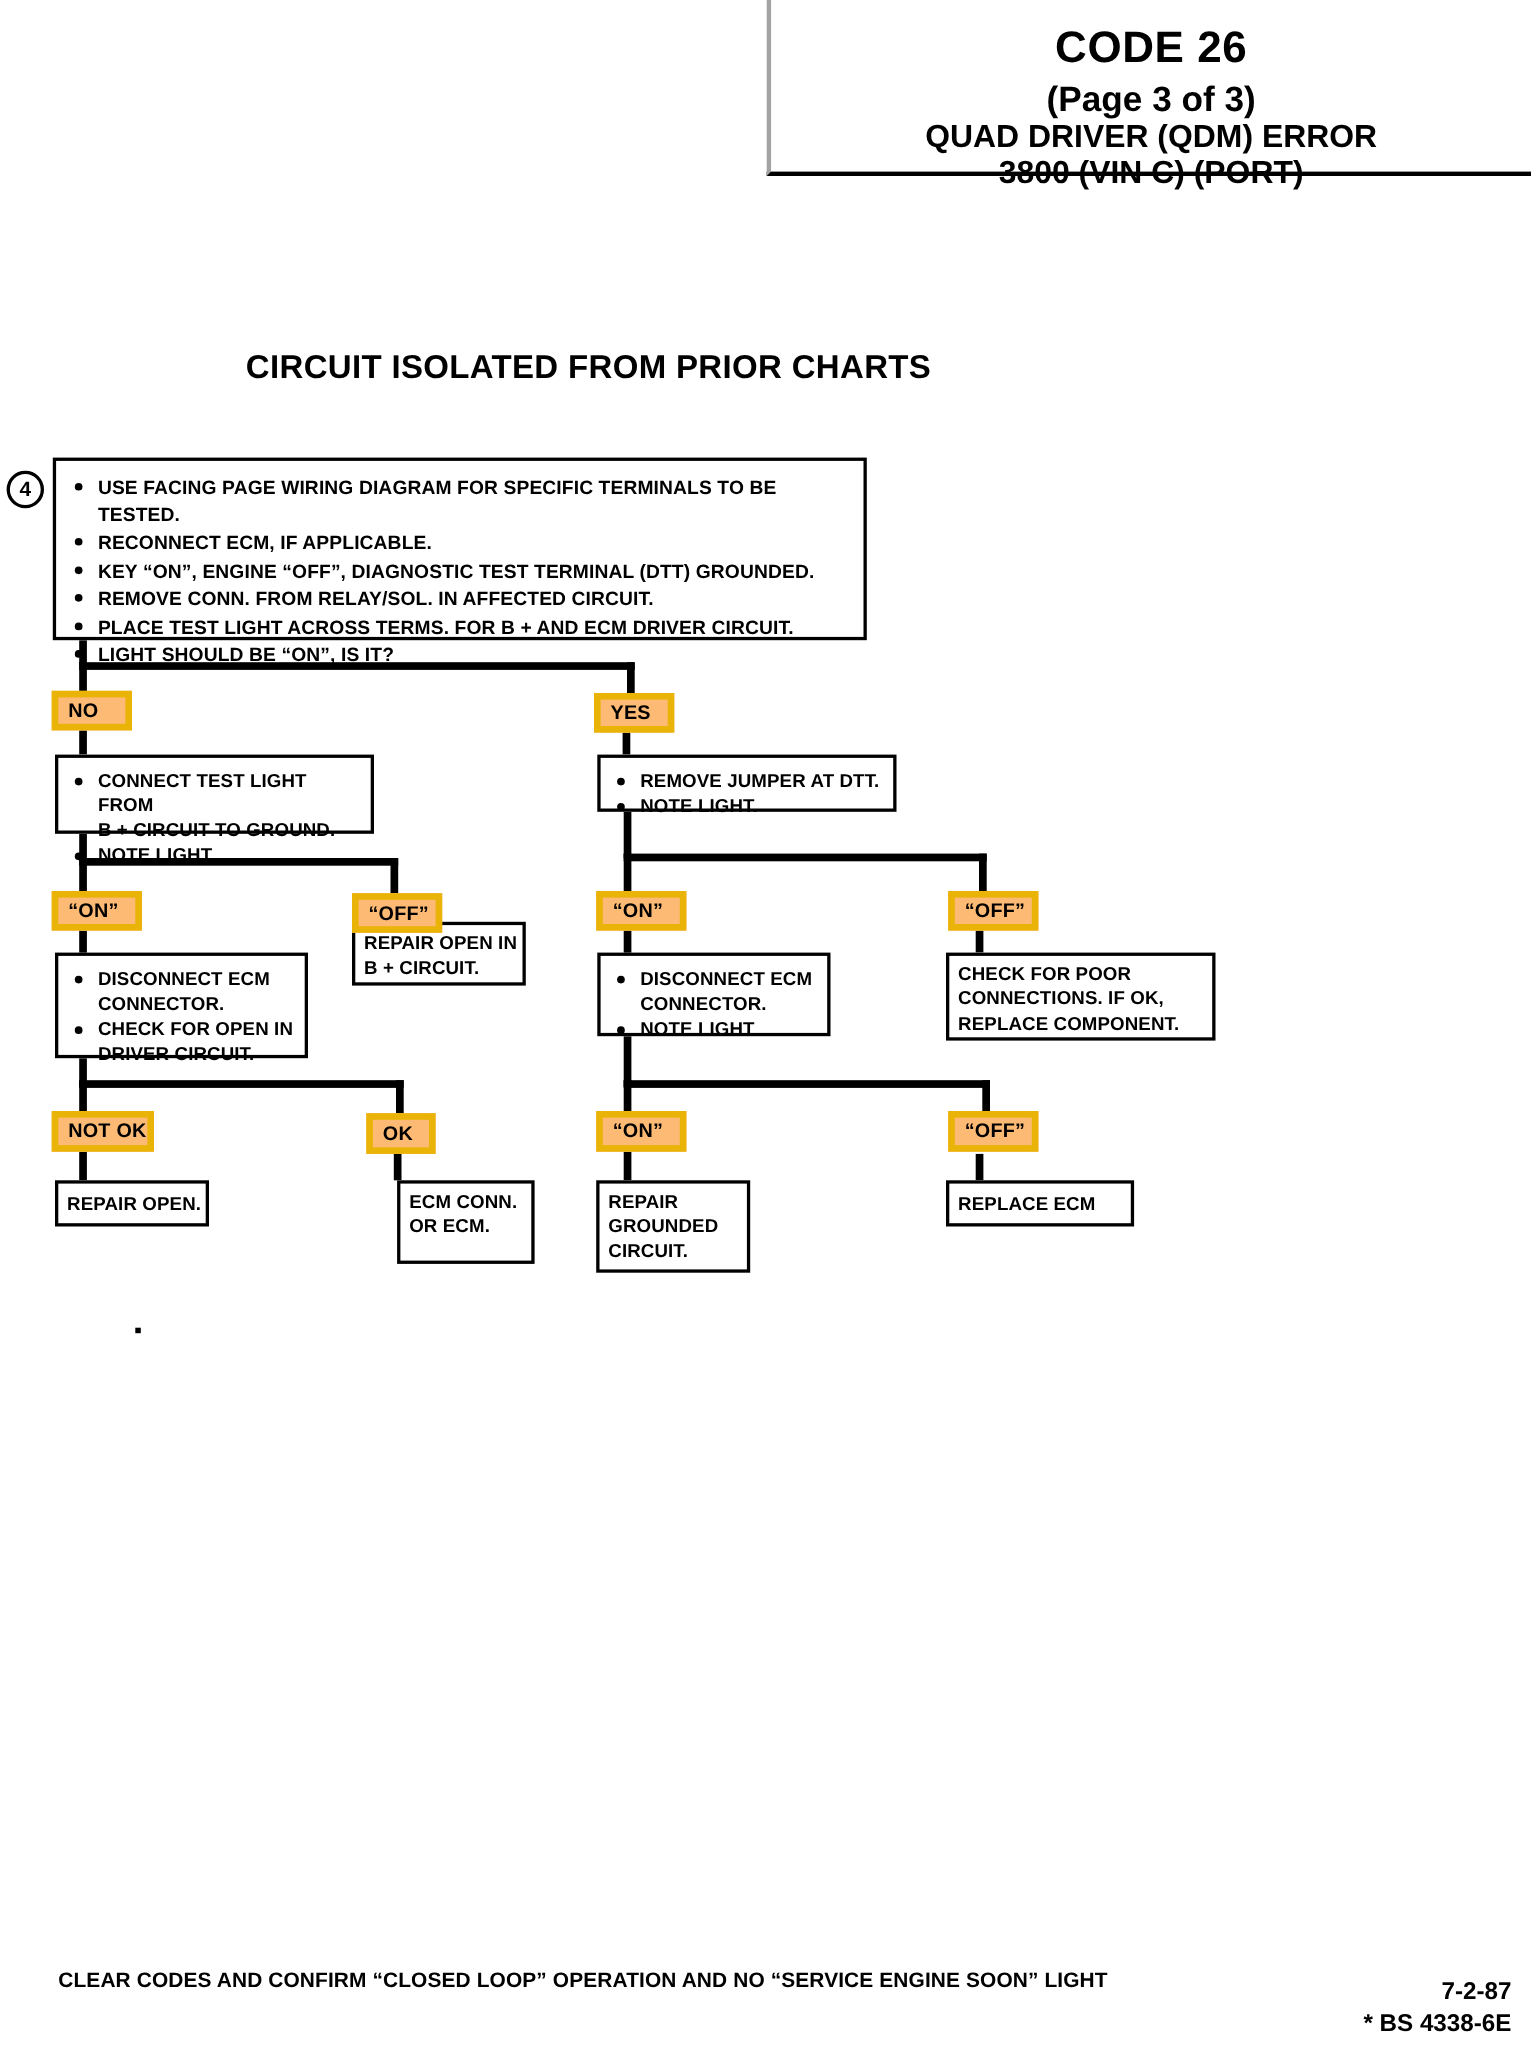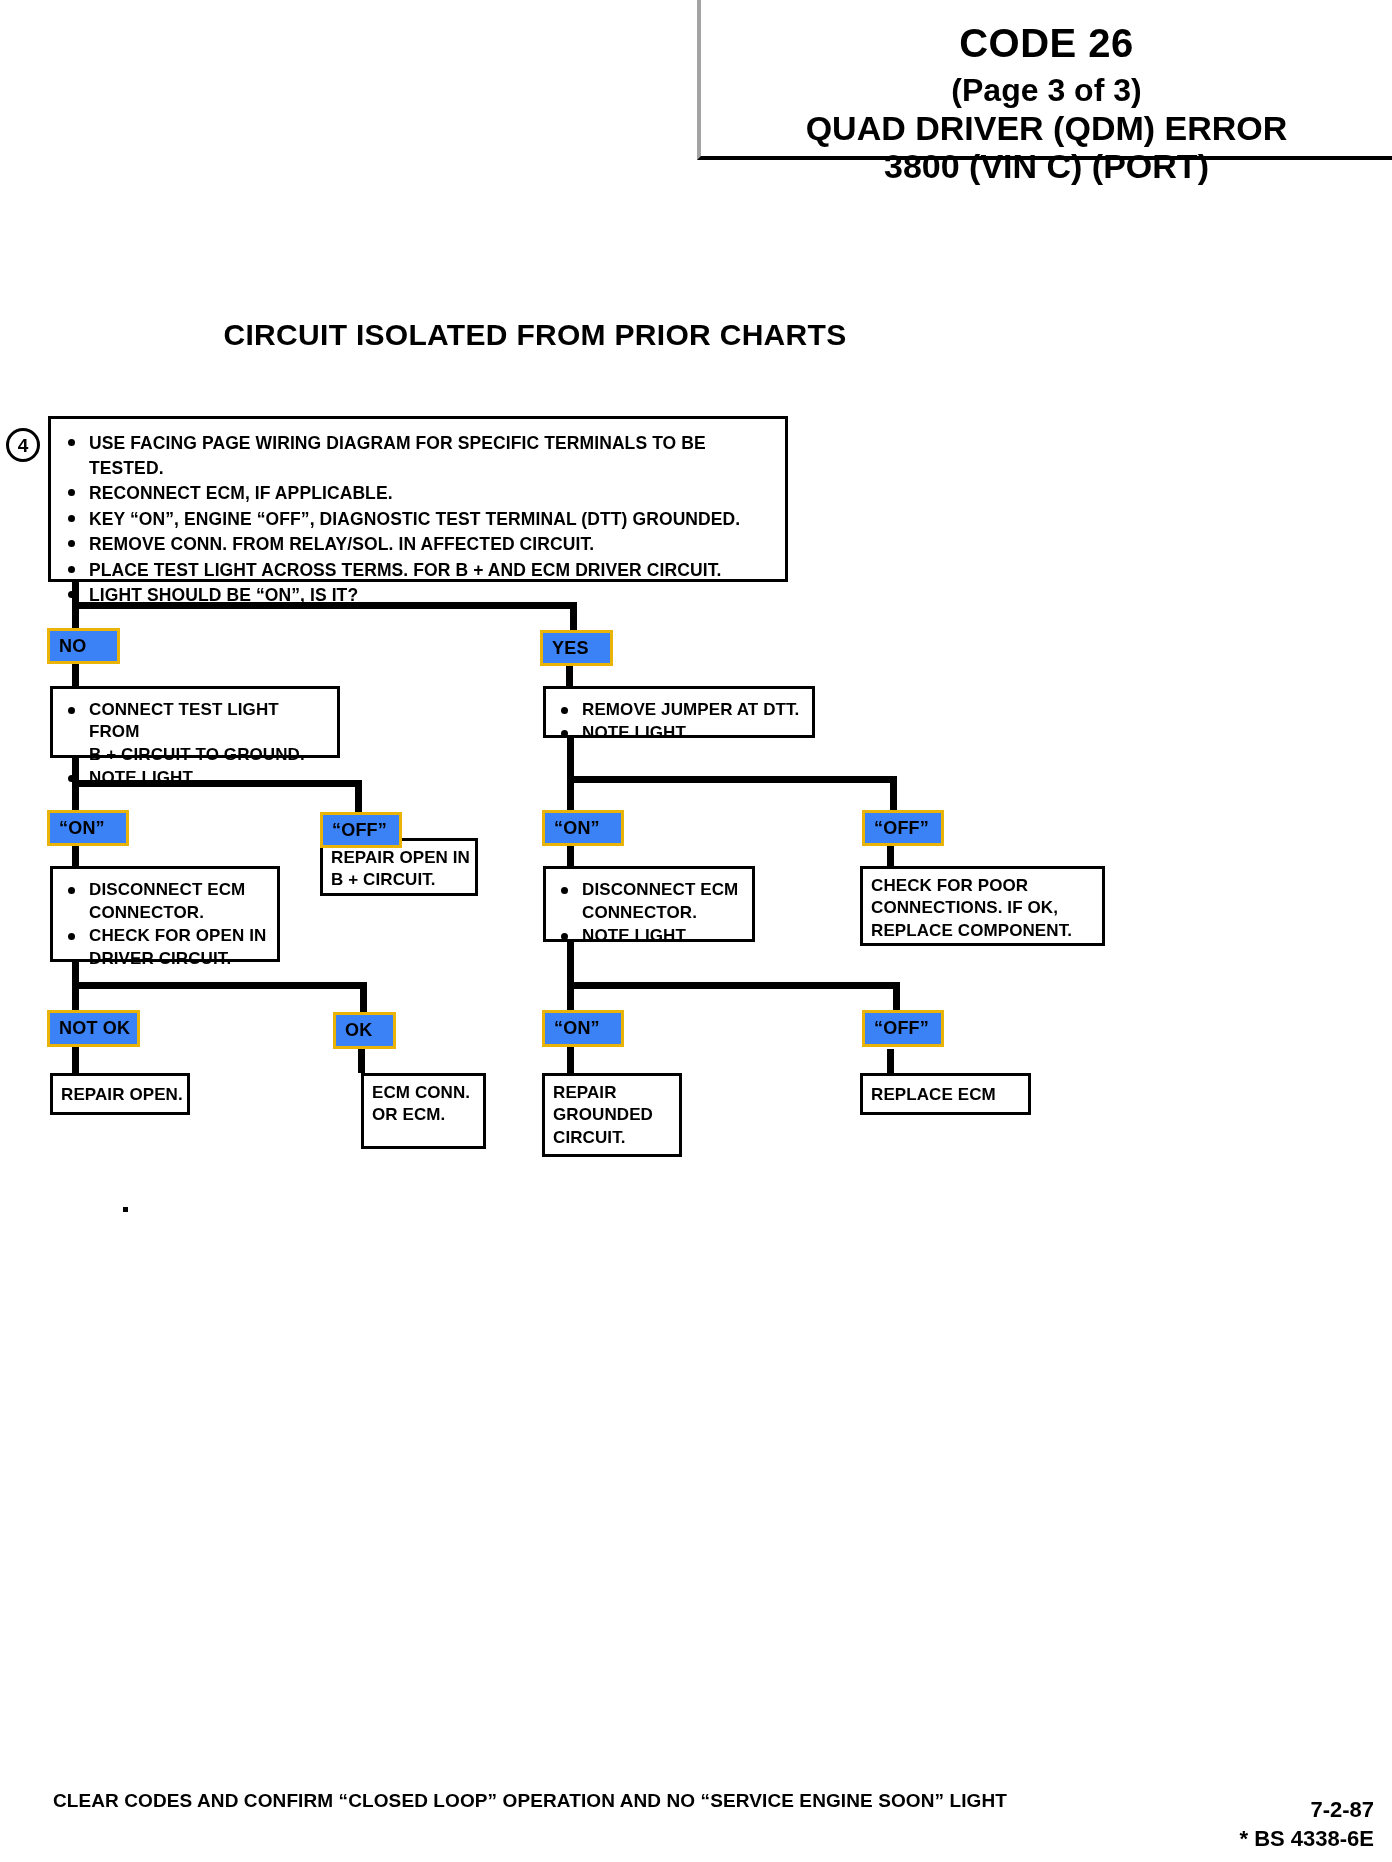--- a/index.html
+++ b/index.html
@@ -35,21 +35,21 @@
     letter-spacing: 0.5px;
     line-height: 1.08;
     margin-bottom: 8px;
   }
   .page-of {
     font-size: 32px;
     font-weight: bold;
     line-height: 1.12;
   }
   .hdr-line {
-    font-size: 34px;
+    font-size: 29px;
     font-weight: bold;
     line-height: 1.12;
     letter-spacing: 0px;
   }
 
   
   .chart-title {
     position: absolute;
     left: 0;
     top: 318px;
@@ -79,23 +79,23 @@
   
   .box {
     position: absolute;
     border: 3px solid #000;
     box-sizing: border-box;
     background: #fff;
     z-index: 3;
   }
   .label-box {
     position: absolute;
-    border: 3px solid #eab308;
+    border: 6px solid #eab308;
     box-sizing: border-box;
-    background: #3b82f6;
+    background: #fdba74;
     font-size: 18px;
     font-weight: bold;
     display: flex;
     align-items: center;
     padding-left: 9px;
     letter-spacing: 0.2px;
     z-index: 4;
   }
 
   

